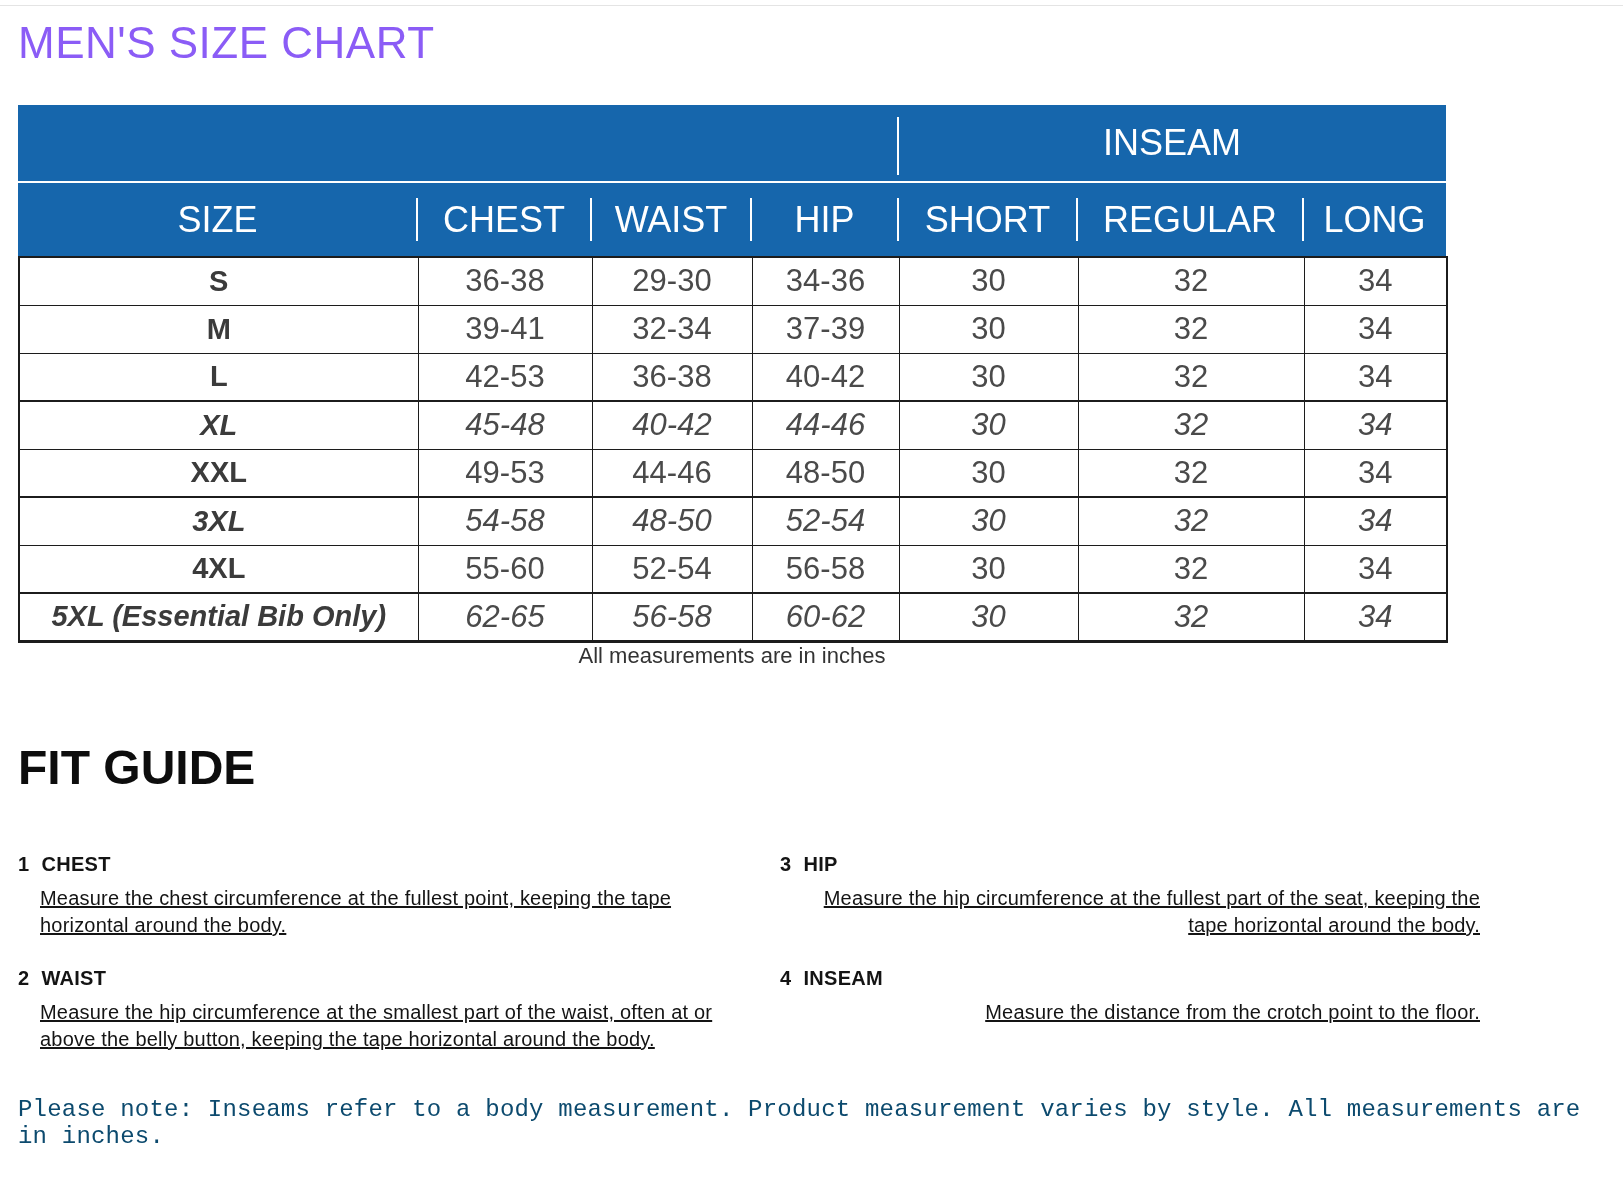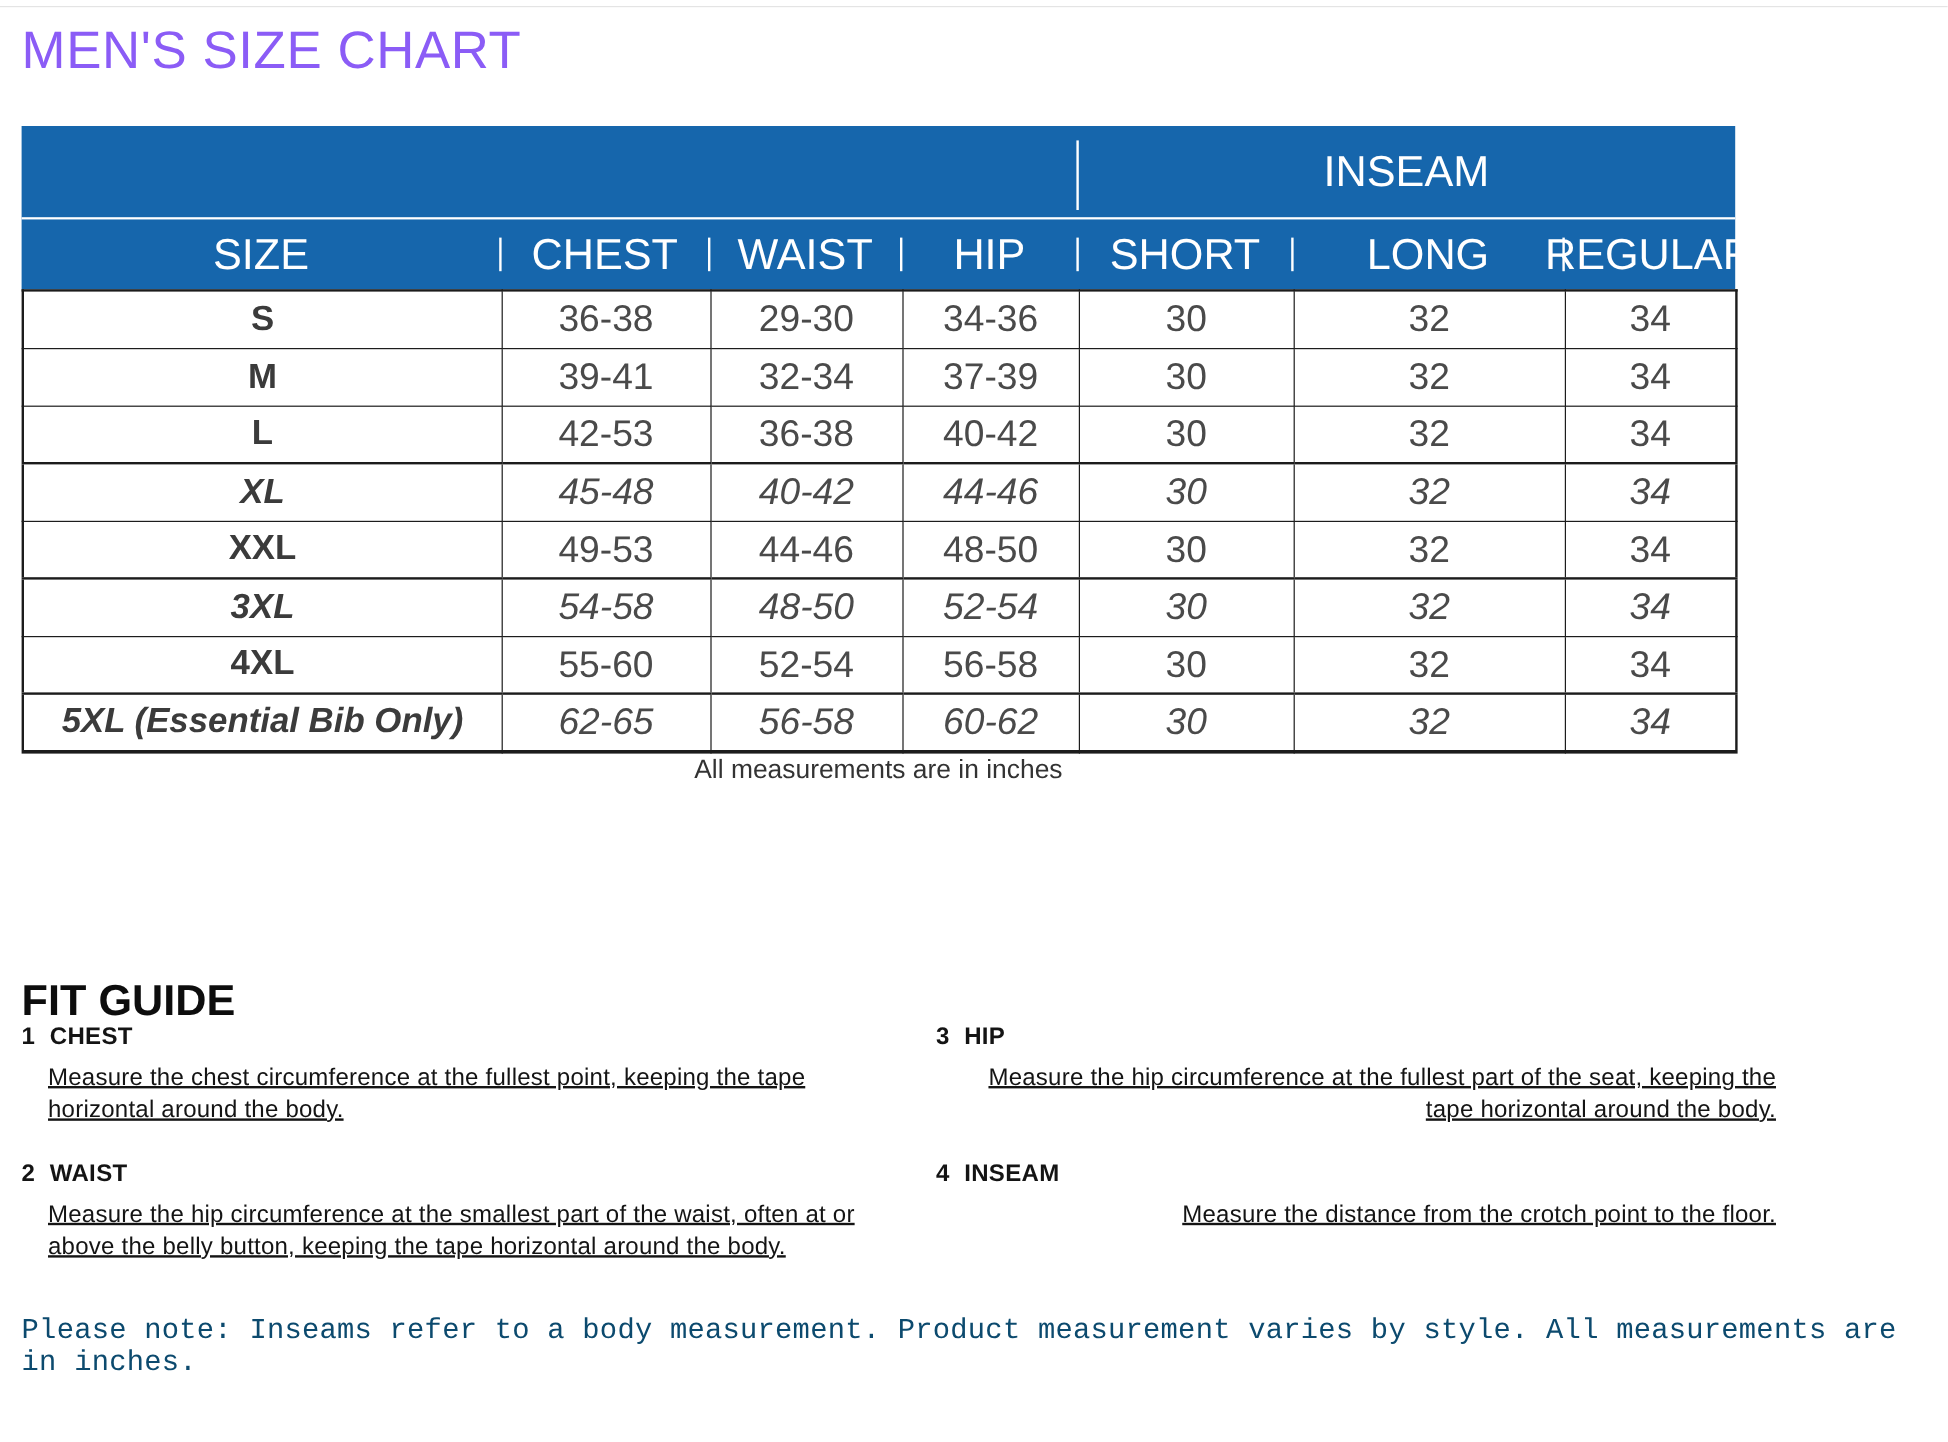--- a/index.html
+++ b/index.html
@@ -47,21 +47,21 @@
     display: flex; align-items: center; justify-content: center;
     font-size: 36px;
   }
   .hdr1 .inseam::before {
     content: "";
     position: absolute;
     left: -1px; top: 12px; bottom: 6px;
     width: 2px;
     background: #ffffff;
   }
-  .hdr2 { height: 58px; }
+  .hdr2 { height: 73px; }
   .hdr2 .hcell {
     position: relative;
     display: flex; align-items: center; justify-content: center;
     font-size: 36px;
   }
   .hdr2 .hcell.sep::before {
     content: "";
     position: absolute;
     left: -1px; top: 15px; bottom: 15px;
     width: 2px;
@@ -92,22 +92,22 @@
 
   .chart-caption {
     text-align: center;
     font-size: 22px;
     color: #333333;
   }
 
   
   .fit-guide-title {
     position: absolute;
-    left: 18px; top: 813px;
-    font-size: 36px;
+    left: 18px; top: 740px;
+    font-size: 48px;
     font-weight: bold;
     color: #0d0d0d;
   }
   .fg-col { position: absolute; top: 853px; }
   .fg-col.left  { left: 18px;  width: 740px; }
   .fg-col.right { left: 780px; width: 720px; }
   .fg-item + .fg-item { margin-top: 28px; }
   .fg-head {
     display: flex;
     gap: 12px;
@@ -149,22 +149,22 @@
   <div class="hdr hdr1">
     <div class="blank"></div>
     <div class="inseam">INSEAM</div>
   </div>
   <div class="hdr hdr2">
     <div class="hcell">SIZE</div>
     <div class="hcell sep">CHEST</div>
     <div class="hcell sep">WAIST</div>
     <div class="hcell sep">HIP</div>
     <div class="hcell sep">SHORT</div>
+    <div class="hcell sep">REGULAR</div>
     <div class="hcell sep">LONG</div>
-    <div class="hcell sep">REGULAR</div>
   </div>
 
   <table class="size-table">
     <colgroup>
       <col style="width:399px">
         <col style="width:174px">
         <col style="width:160px">
         <col style="width:147px">
       <col style="width:179px">
         <col style="width:226px">

